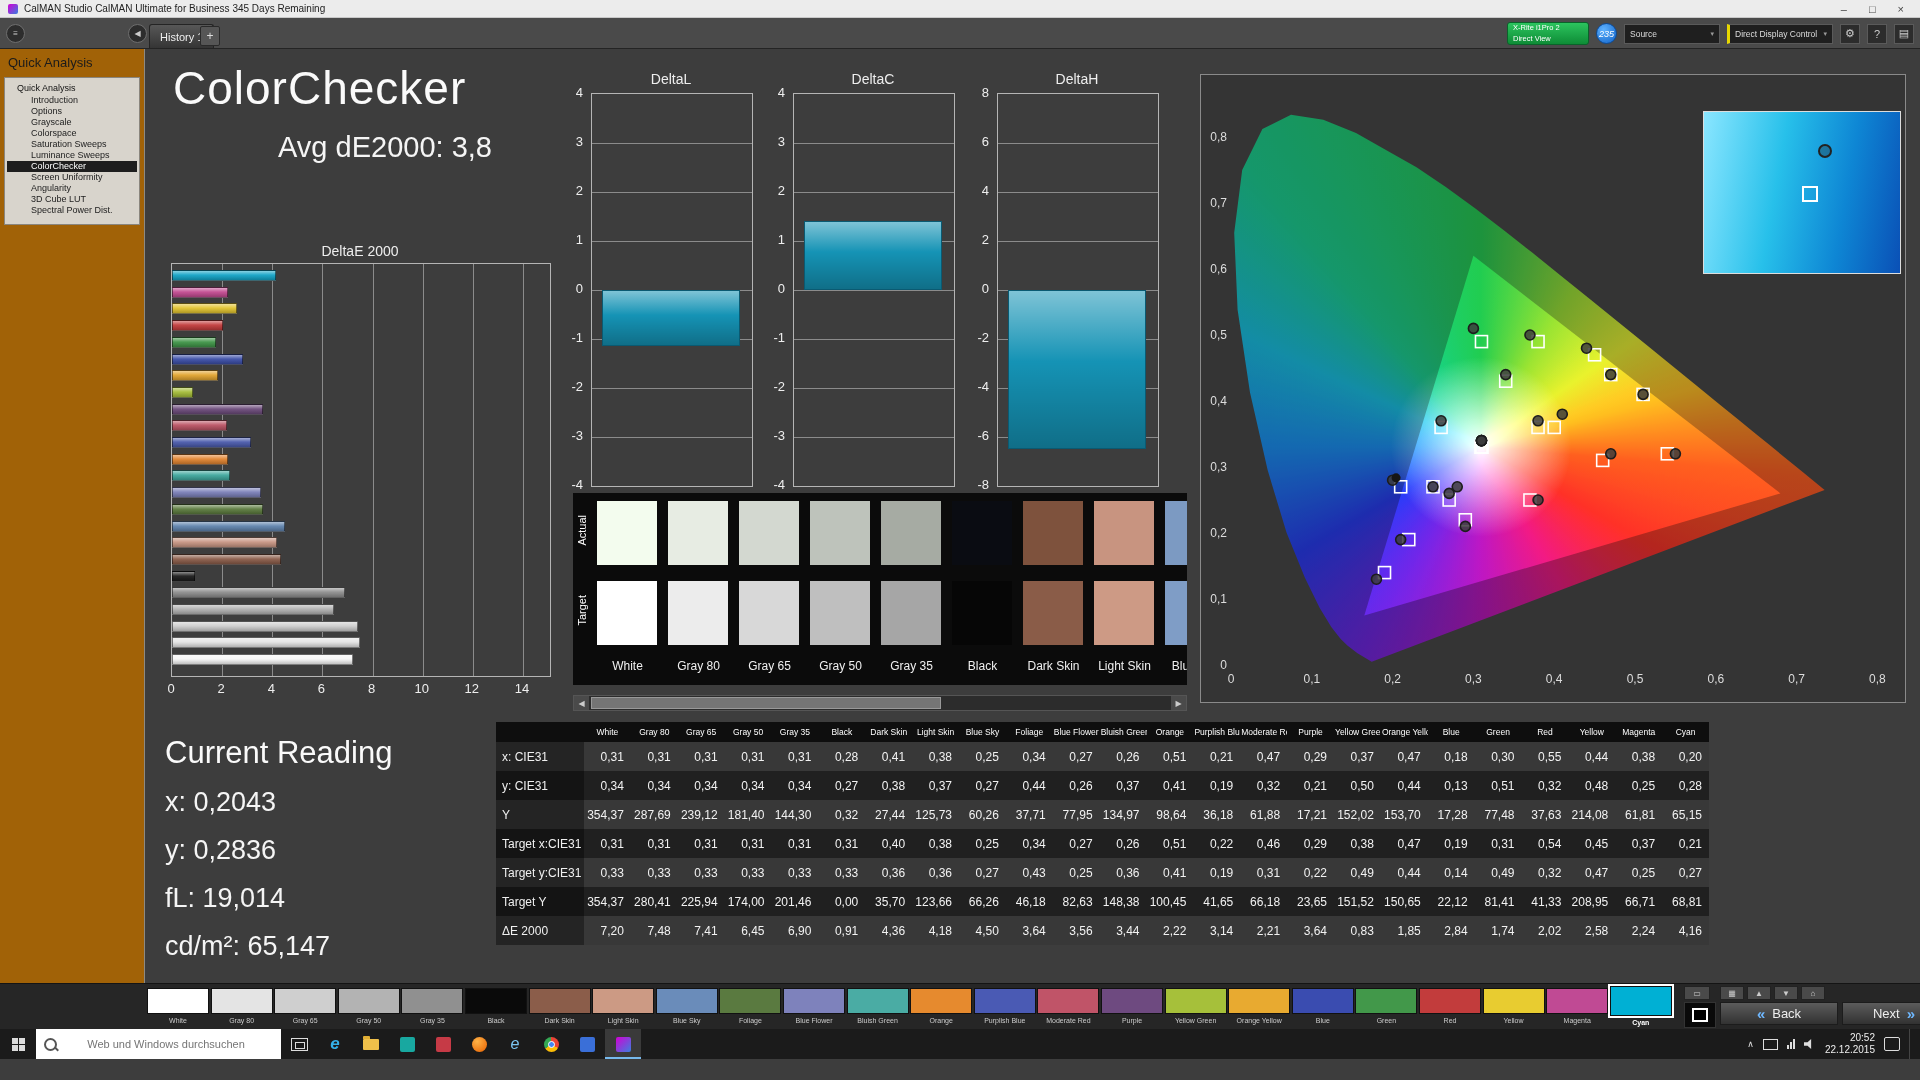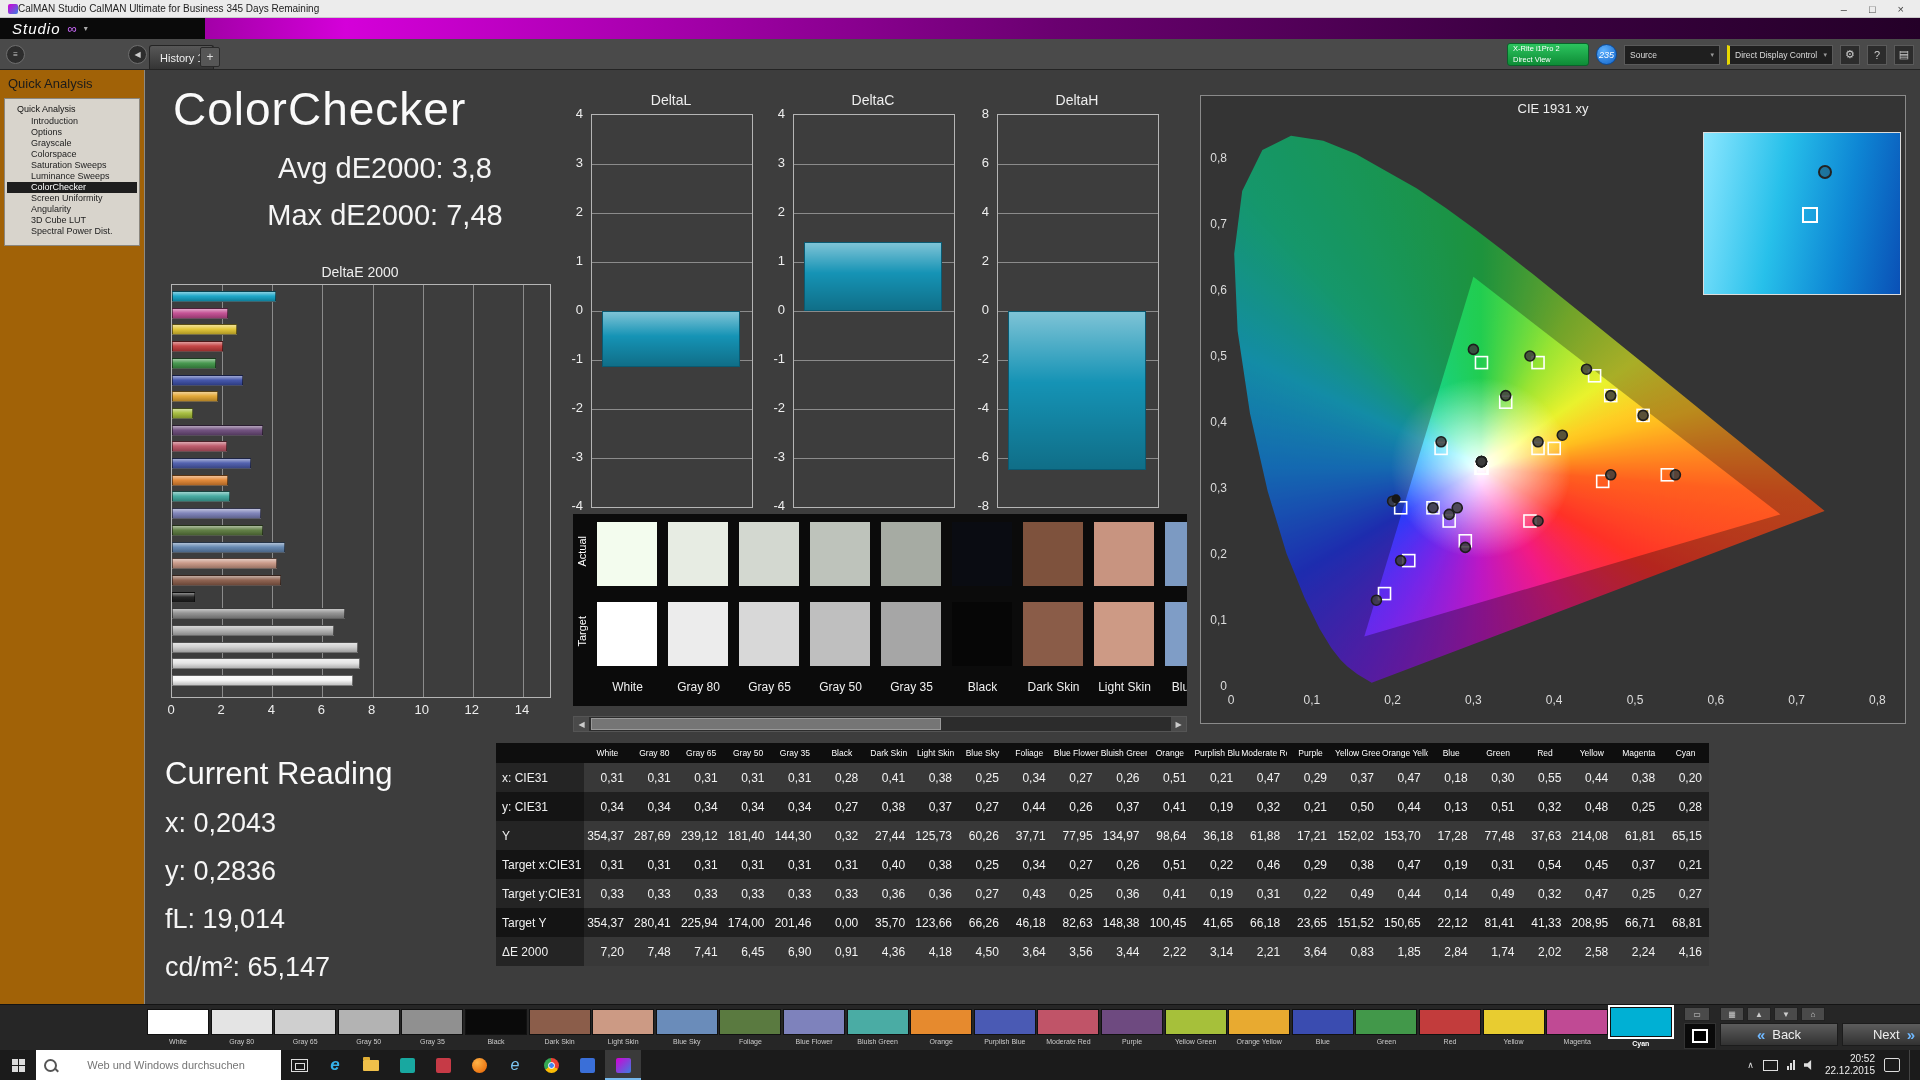--- a/index.html
+++ b/index.html
@@ -1,20 +1,20 @@
 <!DOCTYPE html>
 <html><head>
 <meta charset="utf-8">
 <style>
   html,body{margin:0;padding:0;background:#000;}
   .screen{position:relative;width:1920px;height:1080px;background:#3d3d3d;overflow:hidden;
           font-family:"Liberation Sans",sans-serif;-webkit-font-smoothing:antialiased;}
 
   
-  .titlebar{height:18px;background:#ececec;display:flex;align-items:center;padding:0 8px;
+  .titlebar{height:18px;background:#ececec;display:flex;align-items:center;padding:0 8px;gap:6px;
             font-size:10px;color:#222;border-bottom:1px solid #c8c8c8;box-sizing:border-box;}
   .appicon{width:10px;height:10px;background:linear-gradient(135deg,#d400d4,#3a7fe0);border-radius:2px;}
   .win-btns{margin-left:auto;display:flex;gap:22px;font-size:11px;color:#444;padding-right:8px;}
   .win-btns span{cursor:default;}
 
   
   .brandbar{height:21px;background:linear-gradient(90deg,#2a0030 0%,#8a008f 7%,#d400d9 18%,#a800ae 34%,
             #6a0070 55%,#3a0040 80%,#240028 100%);position:relative;}
   .logo-block{position:absolute;left:0;top:0;height:21px;width:205px;background:#0a0a0a;display:flex;
               align-items:center;gap:7px;padding-left:12px;box-sizing:border-box;}
@@ -178,27 +178,20 @@
   <div class="titlebar">
     <span class="appicon"></span>
     <span>CalMAN Studio CalMAN Ultimate for Business 345 Days Remaining</span>
     <div class="win-btns">
       <span>–</span>
       <span>□</span>
       <span>×</span>
     </div>
   </div>
 
-  <div class="brandbar">
-    <div class="logo-block">
-      <span class="logo-text">Studio</span>
-      <span class="logo-glyph">∞</span>
-      <span class="logo-caret">▾</span>
-    </div>
-  </div>
 
   <div class="tabstrip">
     <div class="circle-btn" style="left:6px;">≡</div>
     <div class="circle-btn" style="left:128px;">◀</div>
     <div class="tab">History 1</div>
     <div class="tab-add">+</div>
     <div class="top-controls">
       <div class="meter-btn">
         <span>X-Rite i1Pro 2</span>
         <span>Direct View</span>
@@ -237,21 +230,20 @@
             <div class="tree-item">Spectral Power Dist.</div>
           </div>
       </div>
     </aside>
 
     <main class="main" id="main-area">
 
       <div class="summary">
         <h1>ColorChecker</h1>
         <div class="line">Avg dE2000: 3,8</div>
-        <div class="line">Max dE2000: 7,48</div>
       </div>
 
       <div class="de-title">DeltaE 2000</div>
       <div class="de-plot" id="de-plot">
           <div class="vgrid" style="left: 50.14px;"></div>
           <div class="vgrid" style="left: 100.28px;"></div>
           <div class="vgrid" style="left: 150.42px;"></div>
           <div class="vgrid" style="left: 200.56px;"></div>
           <div class="vgrid" style="left: 250.7px;"></div>
           <div class="vgrid" style="left: 300.84px;"></div>
@@ -379,21 +371,20 @@
             <circle cx="328.96" cy="260" r="5" fill="rgba(60,60,60,.85)" stroke="#1d1d1d" stroke-width="1.6"></circle>
             <circle cx="409.76" cy="299.6" r="5" fill="rgba(60,60,60,.85)" stroke="#1d1d1d" stroke-width="1.6"></circle>
             <circle cx="175.44" cy="504.2" r="5" fill="rgba(60,60,60,.85)" stroke="#1d1d1d" stroke-width="1.6"></circle>
             <circle cx="272.4" cy="253.39999999999998" r="5" fill="rgba(60,60,60,.85)" stroke="#1d1d1d" stroke-width="1.6"></circle>
             <circle cx="474.40000000000003" cy="378.79999999999995" r="5" fill="rgba(60,60,60,.85)" stroke="#1d1d1d" stroke-width="1.6"></circle>
             <circle cx="385.52" cy="273.2" r="5" fill="rgba(60,60,60,.85)" stroke="#1d1d1d" stroke-width="1.6"></circle>
             <circle cx="337.04" cy="425" r="5" fill="rgba(60,60,60,.85)" stroke="#1d1d1d" stroke-width="1.6"></circle>
             <circle cx="191.60000000000002" cy="405.2" r="5" fill="rgba(60,60,60,.85)" stroke="#1d1d1d" stroke-width="1.6"></circle>
             <circle cx="195.0744" cy="402.82399999999996" r="4.5" fill="#161616"></circle>
           </svg>
-        <div class="cie-title">CIE 1931 xy</div>
         <div id="cie-labels">
             <div class="cie-label" style="left: 0px; width: 26px; text-align: right; top: 55px;">0,8</div>
             <div class="cie-label" style="left: 0px; width: 26px; text-align: right; top: 121px;">0,7</div>
             <div class="cie-label" style="left: 0px; width: 26px; text-align: right; top: 187px;">0,6</div>
             <div class="cie-label" style="left: 0px; width: 26px; text-align: right; top: 253px;">0,5</div>
             <div class="cie-label" style="left: 0px; width: 26px; text-align: right; top: 319px;">0,4</div>
             <div class="cie-label" style="left: 0px; width: 26px; text-align: right; top: 385px;">0,3</div>
             <div class="cie-label" style="left: 0px; width: 26px; text-align: right; top: 451px;">0,2</div>
             <div class="cie-label" style="left: 0px; width: 26px; text-align: right; top: 517px;">0,1</div>
             <div class="cie-label" style="left: 0px; width: 26px; text-align: right; top: 583px;">0</div>

